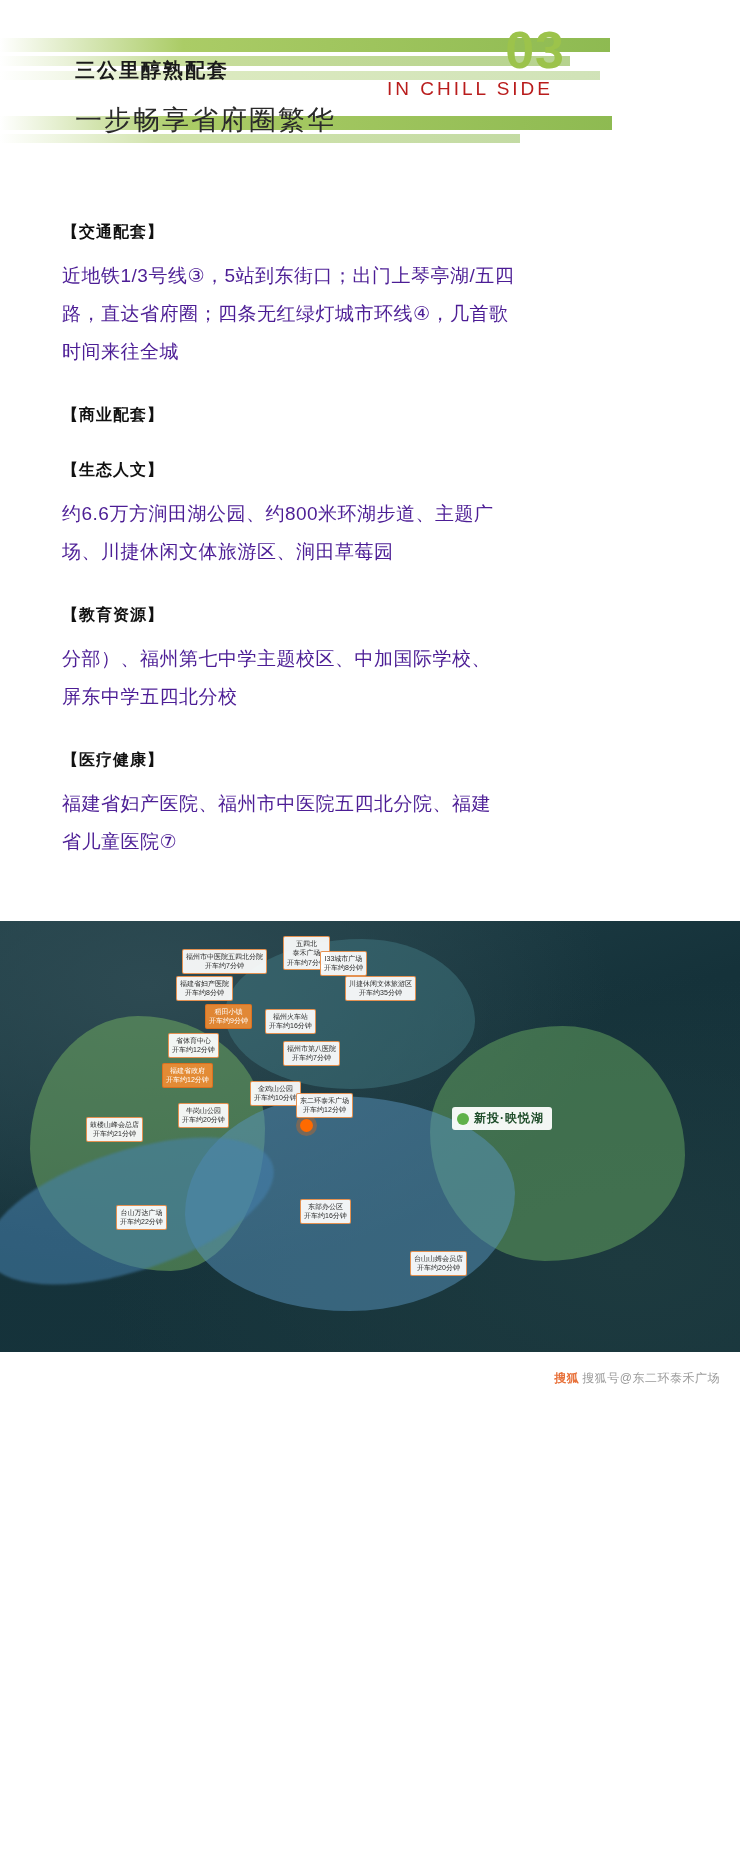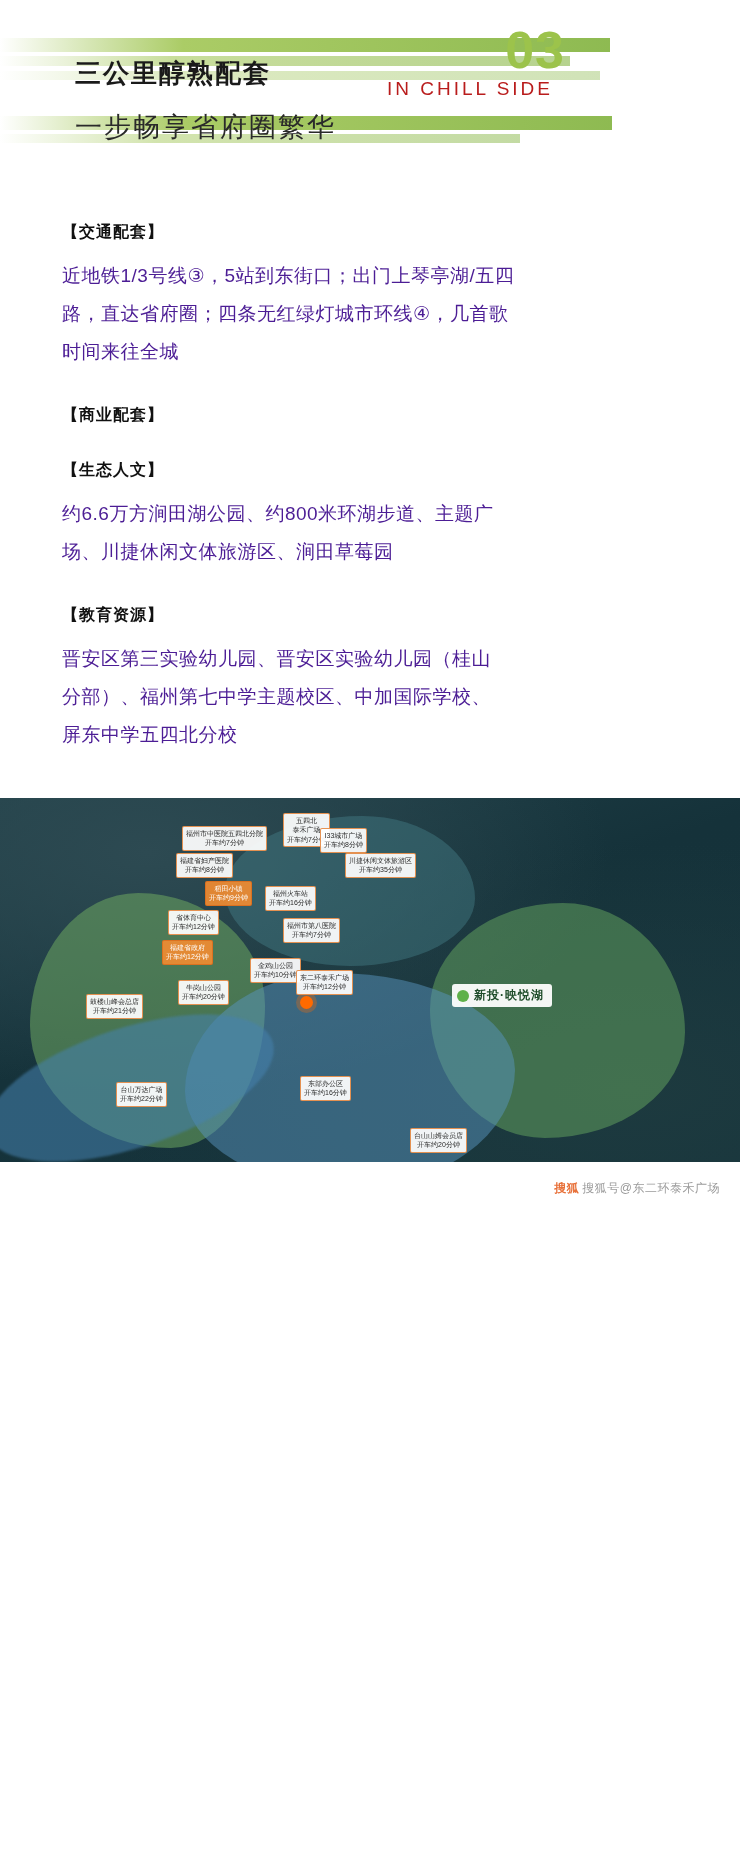--- a/index.html
+++ b/index.html
@@ -42,21 +42,21 @@
   .stripe.s4 { top: 78px; width: 612px; height: 14px; opacity: .85; }
   .stripe.s5 { top: 96px; width: 520px; height: 9px;  opacity: .45; }
 
   .title-block {
     position: absolute;
     left: 75px;
     top: 58px;
     z-index: 3;
   }
   .title-main {
-    font-size: 26px;
+    font-size: 20px;
     font-weight: bold;
     letter-spacing: 2px;
     color: #1a1a1a;
     line-height: 1.2;
     white-space: nowrap;
   }
   .title-sub {
     margin-top: 20px;
     font-size: 27px;
     color: #2a2a2a;
@@ -101,21 +101,22 @@
     font-size: 19px;
     line-height: 2.0;
     color: #4c1d95;
     letter-spacing: 0.5px;
   }
 
   
   .map-wrap {
     position: relative;
     width: 740px;
-    height: 364px;
+    height: 431px;
+    margin-top: 16px;
     background:
       radial-gradient(ellipse at 20% 15%, #2d4a52 0%, rgba(45,74,82,0) 55%),
       radial-gradient(ellipse at 85% 80%, #1d3a3f 0%, rgba(29,58,63,0) 60%),
       linear-gradient(160deg, #22424a 0%, #15323a 45%, #16343c 100%);
     overflow: hidden;
     padding-left: 8px;
   }
   .blob { position: absolute; border-radius: 48% 52% 45% 55% / 50% 45% 55% 50%; }
   .blob.b-green-l {
     left: 30px; top: 95px; width: 235px; height: 255px;
@@ -254,26 +255,32 @@
     <div class="group-title">【生态人文】</div>
     <div class="group-body">
       <div>约6.6万方涧田湖公园、约800米环湖步道、主题广</div>
       <div>场、川捷休闲文体旅游区、涧田草莓园</div>
     </div>
   </div>
 
   <div class="group">
     <div class="group-title">【教育资源】</div>
     <div class="group-body">
-      <div>晋安区第三实验幼儿园、晋安区实验幼儿园（桂山</div>
       <div>分部）、福州第七中学主题校区、中加国际学校、</div>
       <div>屏东中学五四北分校</div>
     </div>
   </div>
 
+  <div class="group">
+    <div class="group-title">【医疗健康】</div>
+    <div class="group-body">
+      <div>福建省妇产医院、福州市中医院五四北分院、福建</div>
+      <div>省儿童医院⑦</div>
+    </div>
+  </div>
 
 </div>
 
 <div class="map-wrap">
   <div class="blob b-teal-top"></div>
   <div class="blob b-green-l"></div>
   <div class="blob b-green-r"></div>
   <div class="blob b-blue-c"></div>
   <div class="river"></div>
 

